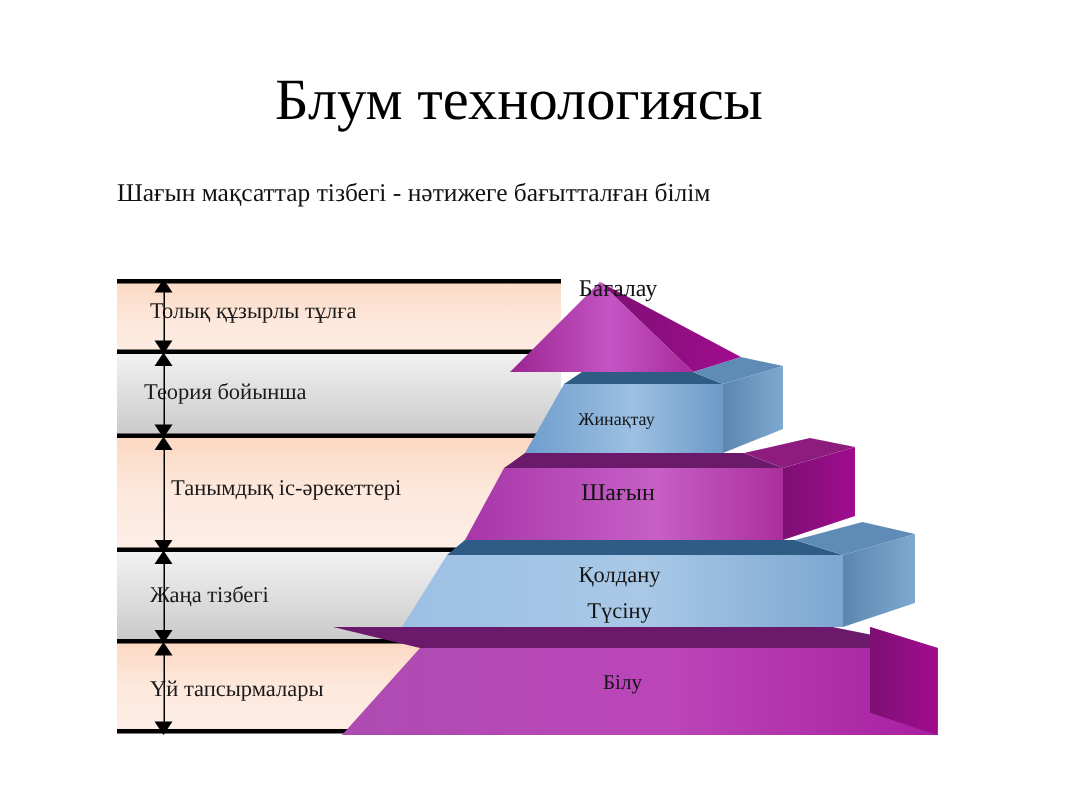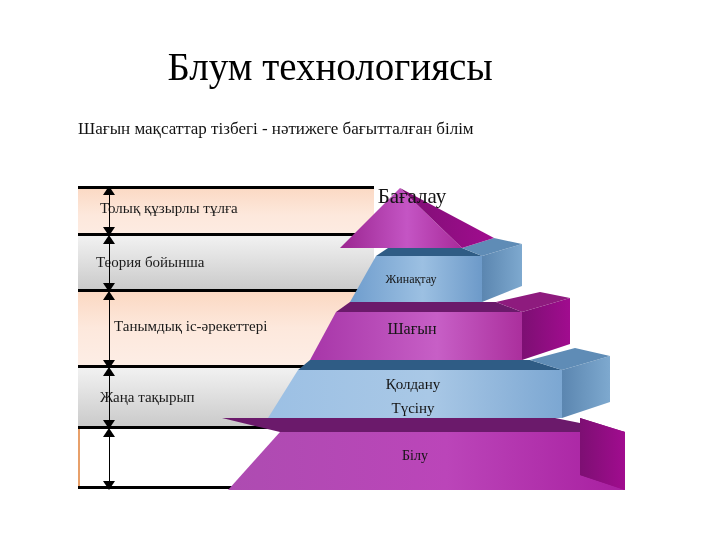--- a/index.html
+++ b/index.html
@@ -20,20 +20,21 @@
     position: absolute;
     left: 0;
     top: 44px;
     width: 660px;
     text-align: center;
     font-size: 39px;
     line-height: 46px;
     color: #000000;
     font-family: "Liberation Serif", "DejaVu Serif", serif;
     white-space: nowrap;
+    padding-left: 16px;
   }
   #slide-subtitle {
     position: absolute;
     left: 66px;
     top: 118px;
     font-size: 17px;
     line-height: 22px;
     color: #111111;
     font-family: "Liberation Serif", "DejaVu Serif", serif;
     white-space: nowrap;
@@ -161,23 +162,26 @@
 
     <div class="band gray" style="top:49px;height:56px;">
       <span class="band-label" style="top:19px;left:18px;">Теория бойынша</span>
     </div>
 
     <div class="band peach" style="top:105px;height:76px;">
       <span class="band-label" style="top:27px;left:36px;">Танымдық іс-әрекеттері</span>
     </div>
 
     <div class="band gray" style="top:181px;height:61px;">
-      <span class="band-label" style="top:22px;left:22px;">Жаңа тақырып</span>
-    </div>
-
+      <span class="band-label" style="top:22px;left:22px;">Жаңа тізбегі</span>
+    </div>
+
+    <div class="band peach" style="top:242px;height:61px;">
+      <span class="band-label" style="top:24px;left:22px;">Үй тапсырмалары</span>
+    </div>
 
     <div class="band-rule" style="top:0px;"></div>
     <div class="band-rule" style="top:47px;"></div>
     <div class="band-rule" style="top:103px;"></div>
     <div class="band-rule" style="top:179px;"></div>
     <div class="band-rule" style="top:240px;"></div>
     <div class="band-rule" style="top:300px;"></div>
   </div>
 
   <div class="dim" style="top:186px;height:50px;">
@@ -262,21 +266,21 @@
 
       <polygon points="140,122 272,122 272,76 166,76" fill="url(#gBluF1)"></polygon>
       <polygon points="166,76 272,76 252,68 178,68" fill="#2f5c85"></polygon>
       <polygon points="272,76 272,122 312,106 312,64" fill="url(#gBluSide)"></polygon>
       <polygon points="252,68 272,76 312,64 284,58" fill="#5f8cb6"></polygon>
 
       <polygon points="190,8 252,68 130,68" fill="url(#gMagF1)"></polygon>
       <polygon points="190,8 252,68 284,58" fill="url(#gMagSide)"></polygon>
     </svg>
 
-    <span class="pyr-label" style="left:152px;top:4px;width:100px;font-size:21px;">Бағалау</span>
+    <span class="pyr-label" style="left:152px;top:4px;width:100px;font-size:16px;">Бағалау</span>
 
     <span class="pyr-label" style="left:146px;top:92px;width:110px;font-size:12px;">Жинақтау</span>
 
     <span class="pyr-label" style="left:142px;top:140px;width:120px;font-size:16px;">Шағын</span>
 
     <span class="pyr-label" style="left:138px;top:196px;width:130px;font-size:15px;">Қолдану</span>
 
     <span class="pyr-label" style="left:138px;top:220px;width:130px;font-size:15px;">Түсіну</span>
 
     <span class="pyr-label" style="left:140px;top:268px;width:130px;font-size:14px;">Білу</span>

